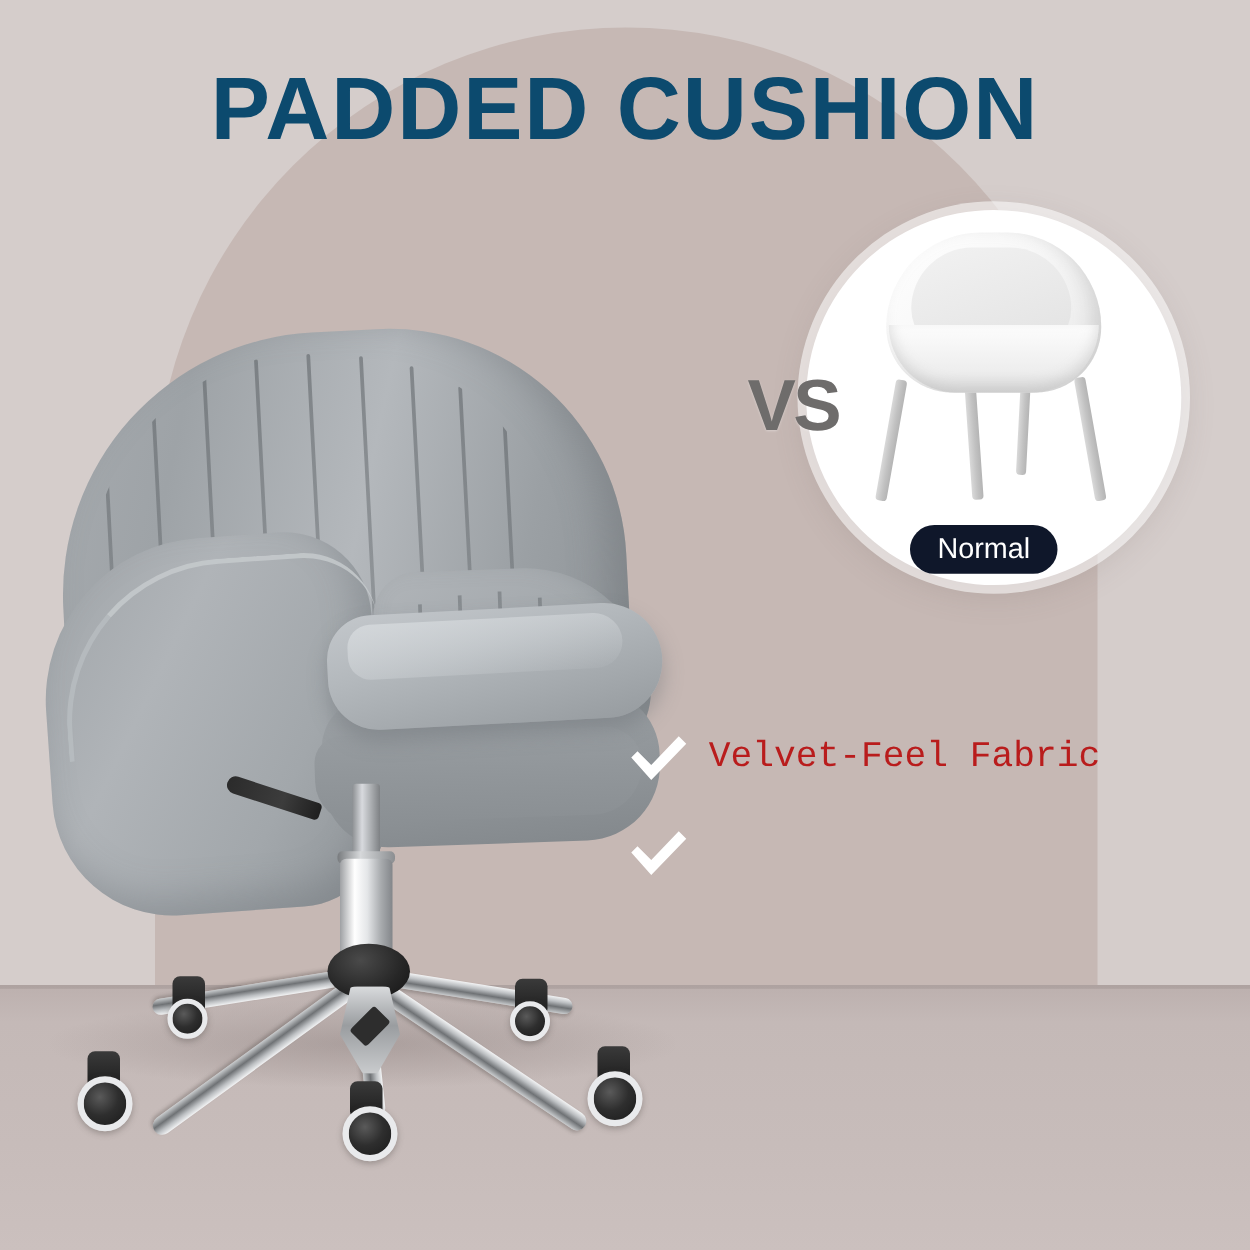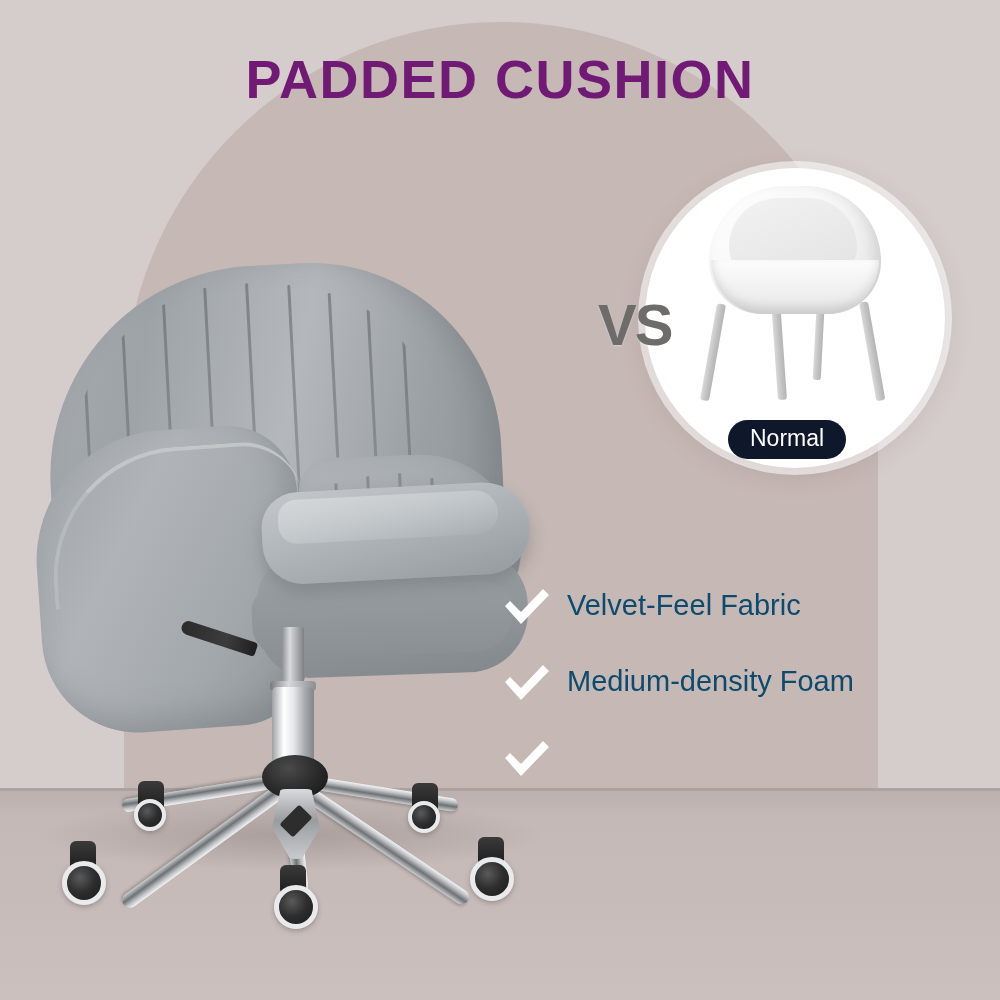--- a/index.html
+++ b/index.html
@@ -52,22 +52,22 @@
     background: rgba(150,138,136,0.35);
   }
 
   
   .headline {
     position: absolute;
     left: 0;
     top: 52px;
     width: 1000px;
     text-align: center;
-    color: #701a75;
-    font-size: 54px;
+    color: #0c4a6e;
+    font-size: 71px;
     font-weight: 700;
     letter-spacing: 1.5px;
     line-height: 1;
     white-space: nowrap;
     font-family: "Liberation Sans", sans-serif;
   }
 
   
   .vs-circle {
     position: absolute;
@@ -161,25 +161,25 @@
     height: 76px;
   }
   .check-icon {
     width: 48px;
     height: 40px;
     flex: 0 0 48px;
     margin-right: 16px;
     display: block;
   }
   .feature-text {
-    color: #0c4a6e;
+    color: #b91c1c;
     font-size: 29px;
     line-height: 1.15;
     white-space: nowrap;
-    font-family: Liberation Sans, sans-serif;
+    font-family: Liberation Mono, monospace;
   }
 
   
   .our-pill {
     position: absolute;
     left: 231px;
     top: 898px;
     width: 120px;
     height: 42px;
     background: #fcfcfc;
@@ -494,26 +494,20 @@
 
   <div class="features">
 
     <div class="feature-row">
       <svg class="check-icon" viewBox="0 0 48 40">
         <path d="M2 20 L7 15 L18 26 L40 3 L46 9 L18 38 Z" fill="#ffffff"></path>
       </svg>
       <span class="feature-text">Velvet-Feel Fabric</span>
     </div>
 
-    <div class="feature-row">
-      <svg class="check-icon" viewBox="0 0 48 40">
-        <path d="M2 20 L7 15 L18 26 L40 3 L46 9 L18 38 Z" fill="#ffffff"></path>
-      </svg>
-      <span class="feature-text">Medium-density Foam</span>
-    </div>
 
     <div class="feature-row">
       <svg class="check-icon" viewBox="0 0 48 40">
         <path d="M2 20 L7 15 L18 26 L40 3 L46 9 L18 38 Z" fill="#ffffff"></path>
       </svg>
     </div>
 
   </div>
 
 

